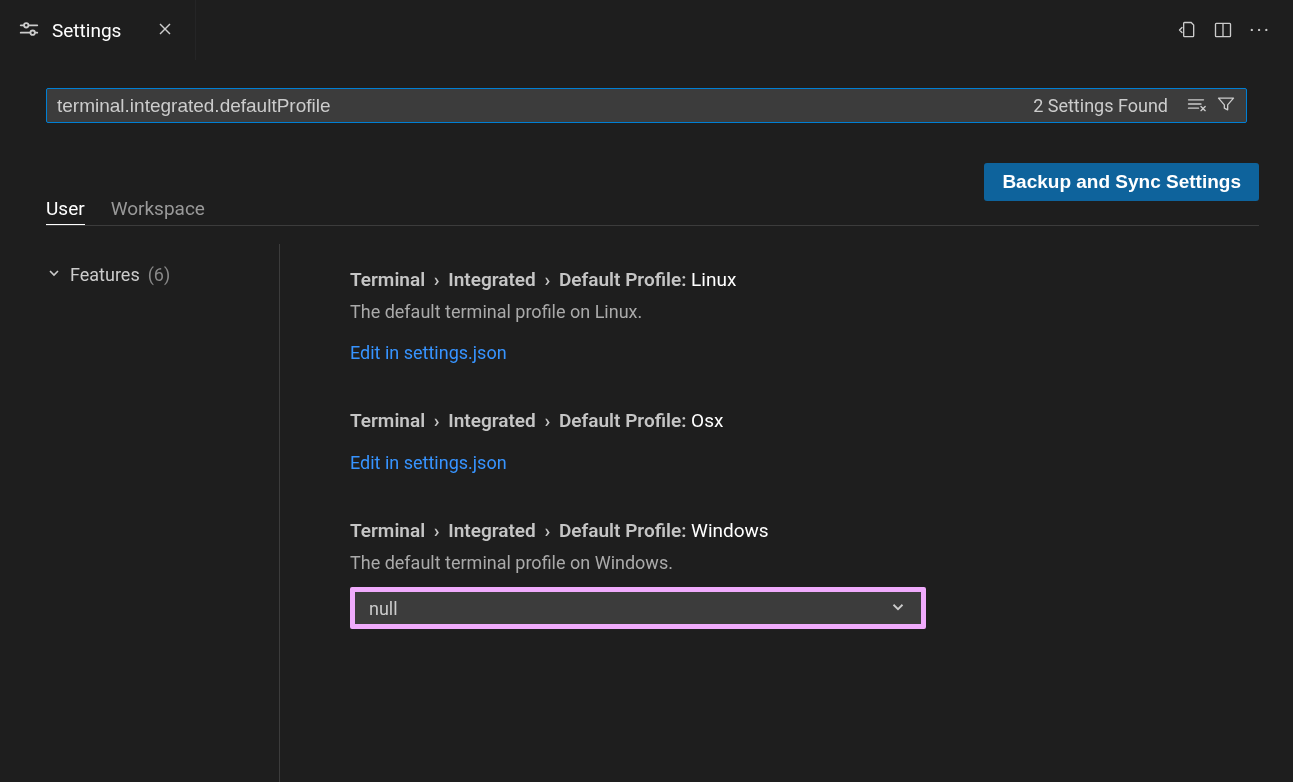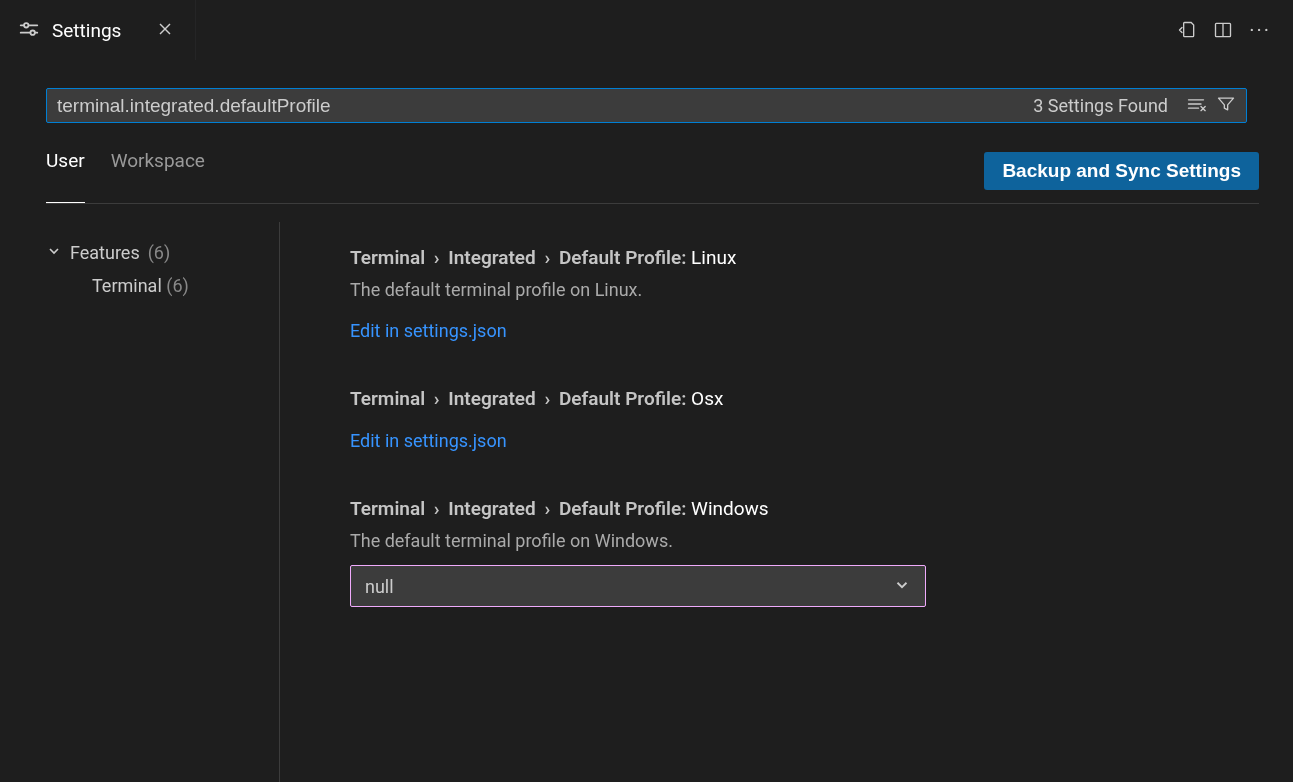--- a/index.html
+++ b/index.html
@@ -76,22 +76,23 @@
       align-items:center;
       justify-content: space-between;
       margin: 22px 34px 0 46px;
       border-bottom: 1px solid #3c3c3c;
       padding-bottom: 0;
     }
     .scope-tabs { display:flex; gap: 26px; }
     .scope-tab {
       font-size: 19px;
       color:#999999;
-      padding: 4px 0 30px 0;
+      padding: 4px 0 4px 0;
       cursor:pointer;
+      margin-top:48px;
     }
     .scope-tab.active {
       color:#ffffff;
       border-bottom: 1px solid #ffffff;
     }
     .sync-button {
       background: #0e639c;
       color:#ffffff;
       border:none;
       font-size: 19px;
@@ -118,21 +119,21 @@
     .setting-block { margin-bottom: 46px; }
     .setting-title { font-size: 19px; color:#cccccc; }
     .setting-title .crumb { color:#c5c5c5; font-weight:600;}
     .setting-title .sep { color:#c5c5c5; margin: 0 4px; font-weight:600;}
     .setting-title .last { color:#ffffff; font-weight:400;}
     .setting-desc { color:#aaaaaa; font-size: 18px; margin-top: 10px; }
     .setting-link { color:#3794ff; font-size: 18px; margin-top: 20px; display:inline-block; cursor:pointer;}
     .setting-select {
       margin-top: 14px;
       background:#3c3c3c;
-      border:1px solid #f0abfc;
+      border:5px solid #f0abfc;
       border-radius:2px;
       width: 576px;
       height: 42px;
       display:flex;
       align-items:center;
       justify-content: space-between;
       padding: 0 14px;
       cursor:pointer;
     }
     .setting-select-value { color:#cccccc; font-size:18px; }
@@ -177,21 +178,21 @@
       </svg>
     </span>
     <span class="ellipsis">···</span>
   </div>
 </div>
 
 <div class="content">
 
   <div class="search-row">
     <input class="search-input" type="text" value="terminal.integrated.defaultProfile" style="">
-    <span class="results-count">3 Settings Found</span>
+    <span class="results-count">2 Settings Found</span>
     <div class="search-actions">
       <span>
         <svg viewBox="0 0 24 24" fill="none" stroke="#cccccc" stroke-width="1.6" stroke-linecap="round">
           <line x1="3" y1="7" x2="21" y2="7"></line>
             <line x1="3" y1="12" x2="18" y2="12"></line>
             <line x1="3" y1="17" x2="15" y2="17"></line>
           <line x1="18" y1="15" x2="23" y2="20"></line>
             <line x1="23" y1="15" x2="18" y2="20"></line>
         </svg>
       </span>
@@ -216,24 +217,20 @@
     <div class="toc">
       <div class="toc-item">
         <span class="chev">
           <svg viewBox="0 0 16 16" fill="none" stroke="#cccccc" stroke-width="1.6">
               <polyline points="4,6 8,10 12,6"></polyline>
             </svg>
         </span>
         <span>Features</span>
         <span class="toc-count">(6)</span>
       </div>
-      <div class="toc-sub">
-        <span>Terminal</span>
-        <span class="toc-count">(6)</span>
-      </div>
     </div>
 
     <div class="settings-list">
 
       <div class="setting-block">
         <div class="setting-title">
           <span class="crumb">Terminal</span>
           <span class="sep">›</span>
           <span class="crumb">Integrated</span>
           <span class="sep">›</span>

